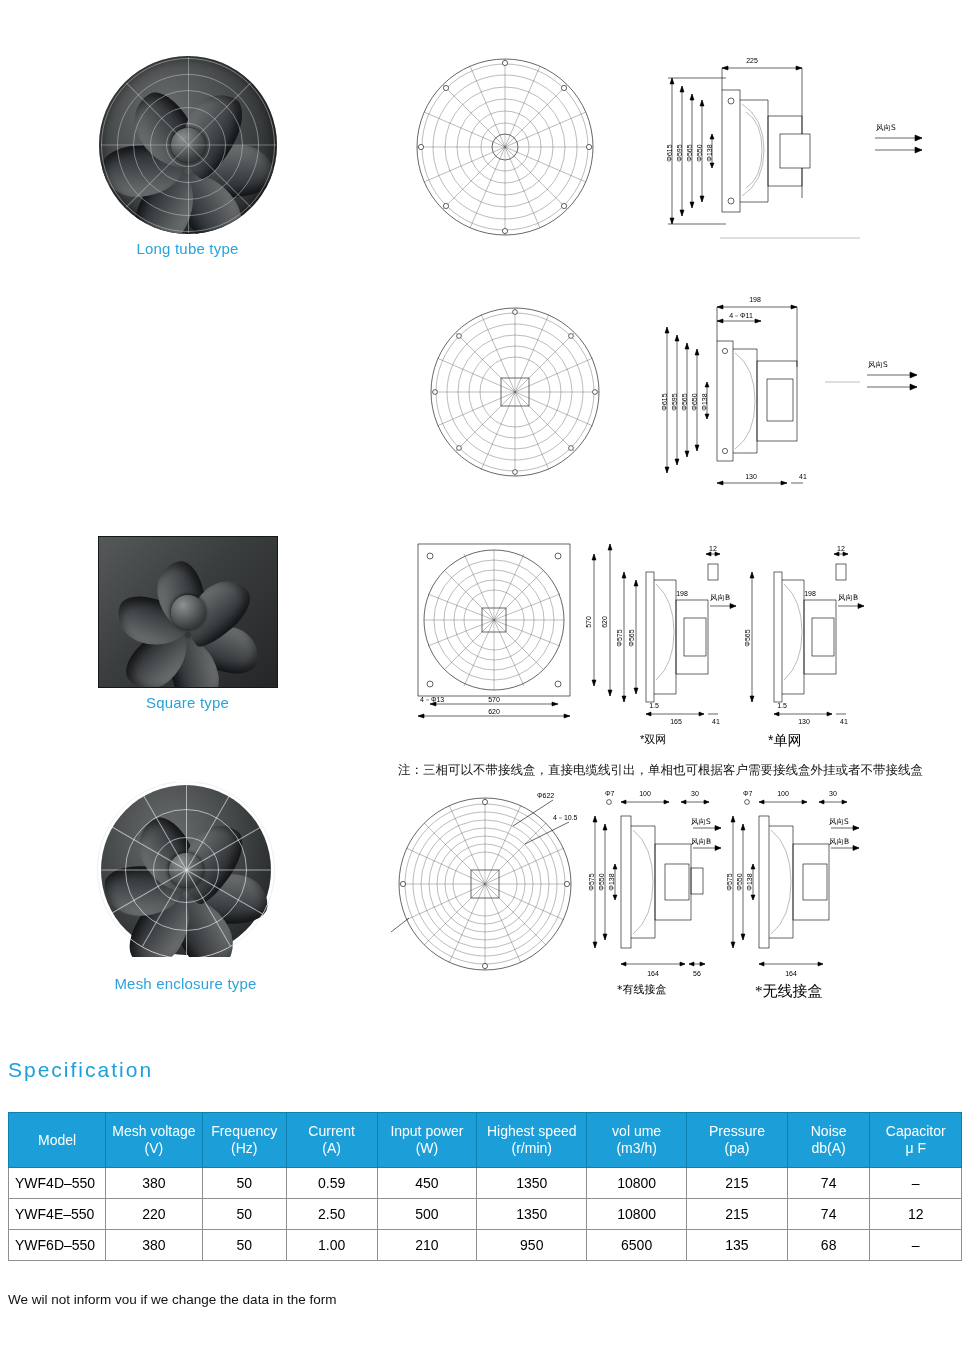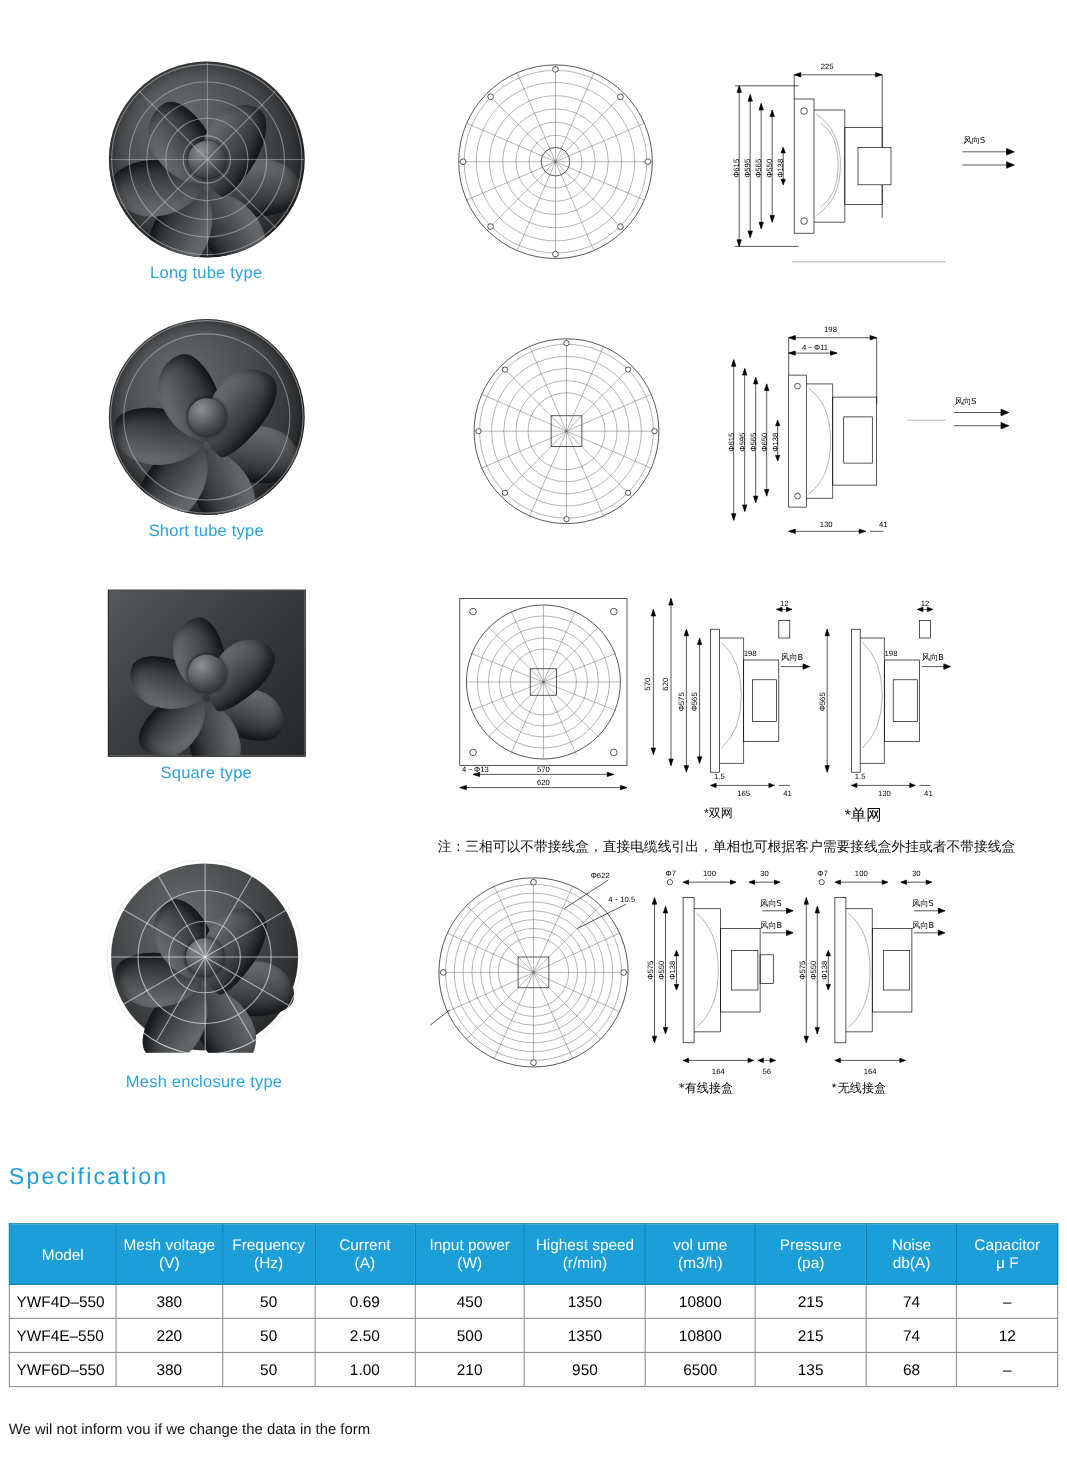--- a/index.html
+++ b/index.html
@@ -297,34 +297,20 @@
         </g>
         <text class="lbl-cn" x="216" y="92">风向S</text>
 
         <line x1="60" y1="200" x2="200" y2="200" class="ln-thin"></line>
       </svg>
     </div>
   </div>
 
   <div class="row" style="top:282px;height:230px;">
 
-    <div class="photo-wrap" style="top:8px;">
-      <div class="photo fan-round">
-        <div class="blade" style="transform:rotate(10deg)"></div>
-        <div class="blade" style="transform:rotate(70deg)"></div>
-        <div class="blade" style="transform:rotate(130deg)"></div>
-        <div class="blade" style="transform:rotate(190deg)"></div>
-        <div class="blade" style="transform:rotate(250deg)"></div>
-        <div class="blade" style="transform:rotate(310deg)"></div>
-        <div class="hub"></div>
-        <div class="grillring" style="width:174px;height:174px;"></div>
-        <div class="grillring" style="width:150px;height:150px;"></div>
-      </div>
-      <div class="caption">Short tube type</div>
-    </div>
 
     <div class="draw" style="left:425px;top:20px;">
       <svg width="180" height="180" viewBox="0 0 180 180">
         <circle cx="90" cy="90" r="84" class="ln"></circle>
         <circle cx="90" cy="90" r="79" class="ln-thin"></circle>
         <circle cx="90" cy="90" r="68" class="ln-thin"></circle>
         <circle cx="90" cy="90" r="57" class="ln-thin"></circle>
         <circle cx="90" cy="90" r="46" class="ln-thin"></circle>
         <circle cx="90" cy="90" r="35" class="ln-thin"></circle>
         <rect x="76" y="76" width="28" height="28" class="ln" fill="#fff"></rect>
@@ -767,21 +753,21 @@
 
         <g class="ln">
           <line x1="108" y1="46" x2="136" y2="46"></line>
           <path d="M136 46 l-6 -2.5 v5 z" fill="#000"></path>
           <line x1="108" y1="66" x2="136" y2="66"></line>
           <path d="M136 66 l-6 -2.5 v5 z" fill="#000"></path>
         </g>
         <text class="lbl-cn" x="106" y="42">风向S</text>
         <text class="lbl-cn" x="106" y="62">风向B</text>
       </svg>
-      <div style="position:absolute;left:32px;top:200px;font-size:11px;font-family:Liberation Mono, monospace;">*无线接盒</div>
+      <div style="position:absolute;left:32px;top:200px;font-size:15px;font-family:Liberation Serif, serif;">*无线接盒</div>
     </div>
   </div>
 
   <div class="spec-title">Specification</div>
 
   <table class="spec">
     <thead>
       <tr>
         <th style="width:96px">
           <div>Model</div>
@@ -822,21 +808,21 @@
           <div>Capacitor</div>
           <div>μ F</div>
         </th>
       </tr>
     </thead>
     <tbody>
       <tr>
         <td class="model">YWF4D–550</td>
         <td>380</td>
         <td>50</td>
-        <td>0.69</td>
+        <td>0.59</td>
         <td>450</td>
         <td>1350</td>
         <td>10800</td>
         <td>215</td>
         <td>74</td>
         <td>–</td>
       </tr>
       <tr>
         <td class="model">YWF4E–550</td>
         <td>220</td>

